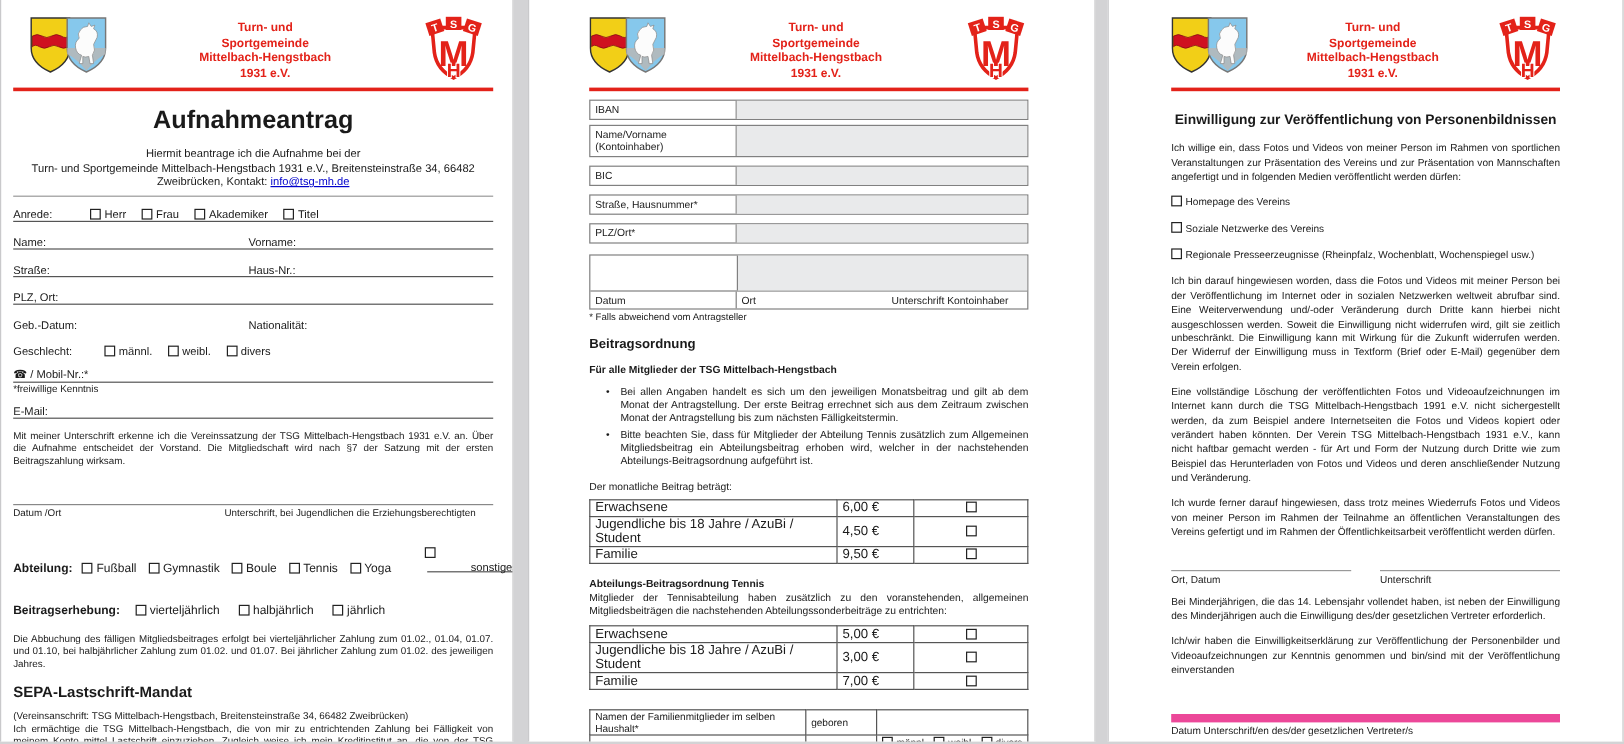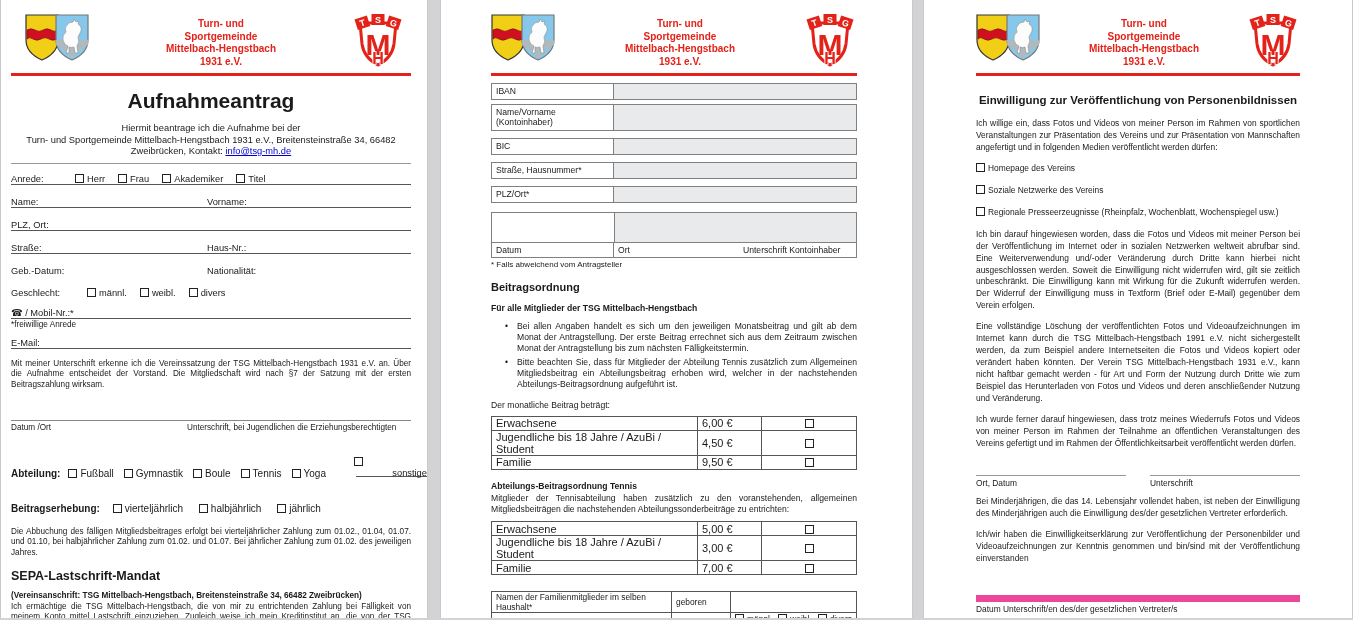--- a/index.html
+++ b/index.html
@@ -42,21 +42,21 @@
   .p1-sigrow{display:flex;font-size:8.2px;padding-top:2px;}
   .p1-sigrow .l{width:44%;}
   .abt-row{font-size:10px;margin-top:24px;display:flex;align-items:flex-end;flex-wrap:nowrap;}
   .abt-row .opt{margin-right:10px;}
   .sonst{display:inline-block;margin-left:18px;position:relative;}
   .sline{display:inline-block;width:88px;border-bottom:1px solid #555;height:9px;margin-left:2px;}
   .sonst-label{position:absolute;left:14px;top:12px;width:88px;text-align:center;font-size:9.3px;}
   .beit-row{font-size:10px;margin-top:24px;}
   .p1-abbuch{font-size:8.2px;line-height:1.3;margin-top:13px;}
   .sepa-h{font-size:12.5px;font-weight:bold;margin-top:10px;}
-  .sepa-addr{font-size:8.2px;font-weight:bold;margin-top:8px;}
+  .sepa-addr{font-size:8.2px;font-weight:normal;margin-top:8px;}
   .sepa-txt{font-size:8.2px;line-height:1.3;margin-top:2px;}
 
   
   .bankrow{display:flex;border:1px solid var(--bd);margin-top:7px;font-size:8.6px;}
   .bankrow .lab{width:122px;border-right:1px solid var(--bd);padding:2px 4px;box-sizing:border-box;line-height:1.2;}
   .bankrow .val{flex:1;background:var(--cell);}
   .bankrow.h15{height:15px;}
   .sigbox{border:1px solid var(--bd);margin-top:9px;font-size:8.6px;}
   .sigbox-top{display:flex;height:29px;}
   .sigbox-top .lab{width:122px;border-right:1px solid var(--bd);}
@@ -148,40 +148,40 @@
     <span class="opt"><span class="cb"></span><span>Herr</span></span>
     <span class="opt"><span class="cb"></span><span>Frau</span></span>
     <span class="opt"><span class="cb"></span><span>Akademiker</span></span>
     <span class="opt"><span class="cb"></span><span>Titel</span></span>
   </div>
   <div class="frow">
     <span class="half">Name:</span>
     <span>Vorname:</span>
   </div>
   <div class="frow">
-    <span>PLZ, Ort:</span>
-  </div>
-  <div class="frow">
     <span class="half">Straße:</span>
     <span>Haus-Nr.:</span>
+  </div>
+  <div class="frow">
+    <span>PLZ, Ort:</span>
   </div>
   <div class="frow noline">
     <span class="half">Geb.-Datum:</span>
     <span>Nationalität:</span>
   </div>
   <div class="frow noline">
     <span style="width:76px;">Geschlecht:</span>
     <span class="opt"><span class="cb"></span><span>männl.</span></span>
     <span class="opt"><span class="cb"></span><span>weibl.</span></span>
     <span class="opt"><span class="cb"></span><span>divers</span></span>
   </div>
   <div class="frow" style="height:20px;">
     <span>☎ / Mobil-Nr.:*</span>
   </div>
-  <div class="p1-note">*freiwillige Anrede</div>
+  <div class="p1-note">*freiwillige Kenntnis</div>
   <div class="frow" style="height:19px;">
     <span>E-Mail:</span>
   </div>
 
   <div class="p1-legal just">Mit meiner Unterschrift erkenne ich die Vereinssatzung der TSG Mittelbach-Hengstbach 1931 e.V. an. Über die Aufnahme entscheidet der Vorstand. Die Mitgliedschaft wird nach §7 der Satzung mit der ersten Beitragszahlung wirksam.</div>
 
   <div class="p1-sig"></div>
   <div class="p1-sigrow">
     <span class="l">Datum /Ort</span>
     <span>Unterschrift, bei Jugendlichen die Erziehungsberechtigten</span>

